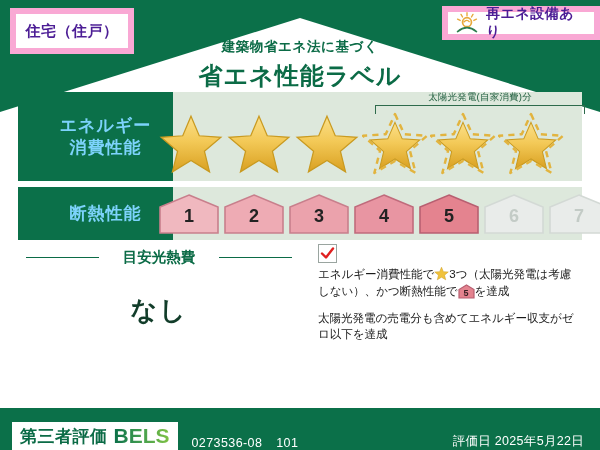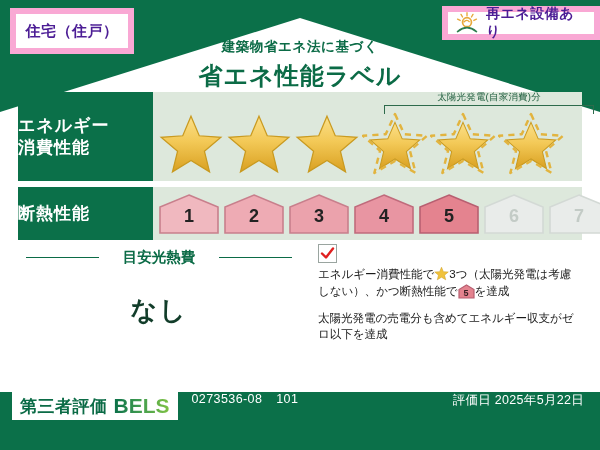--- a/index.html
+++ b/index.html
@@ -31,29 +31,29 @@
   #title-main{color:#0b6b46;font-size:24px;font-weight:bold;letter-spacing:1px;margin-top:4px;}
   
   #content{
     position:absolute;left:18px;top:92px;width:564px;height:340px;z-index:5;
   }
   .panel{position:absolute;left:0;width:564px;background:#dde8dc;}
   #panel-energy{top:0;height:89px;}
   #panel-insul{top:95px;height:53px;}
   .cat-label{
     position:absolute;left:0;top:0;width:135px;height:100%;
-    background:#0b7049;color:#ffffff;font-weight:bold;
-    display:flex;flex-direction:column;justify-content:center;
-    font-size:17px;line-height:1.25;letter-spacing:1px;
+    background:#0b7049;color:#7dd3fc;font-weight:bold;
+    display:flex;flex-direction:column;align-items:center;justify-content:center;
+    font-size:17px;line-height:1.25;letter-spacing:1px;padding-left:20px;
   }
   
   #stars{position:absolute;left:140px;top:18px;width:420px;height:68px;display:flex;align-items:center;gap:2px;}
   .star{width:66px;height:66px;flex:0 0 66px;}
   
-  #solar-note{position:absolute;left:366px;top:-1px;width:210px;z-index:6;}
+  #solar-note{position:absolute;left:357px;top:-1px;width:210px;z-index:6;}
   #solar-note .txt{font-size:9.5px;color:#1d5c3c;text-align:center;letter-spacing:.2px;white-space:nowrap;}
   #solar-note .bracket{margin-top:1px;height:8px;border:1px solid #2e6b4c;border-bottom:none;}
   
   #insul{position:absolute;left:140px;top:4px;height:45px;display:flex;align-items:center;gap:3px;}
   .ihouse{position:relative;width:62px;height:42px;flex:0 0 62px;}
   .ihouse svg{display:block;width:62px;height:42px;}
   .ihouse span{
     position:absolute;left:0;right:0;top:13px;text-align:center;
     font-size:18px;font-weight:bold;color:#222222;
   }
@@ -71,22 +71,22 @@
   .chk{width:17px;height:17px;flex:0 0 17px;border:1.4px solid #9aa5a0;background:#fff;position:relative;}
   .chk svg{position:absolute;left:1px;top:1px;}
   .zhead .ztitle{font-size:16px;font-weight:bold;color:#0b6b46;letter-spacing:.3px;white-space:nowrap;}
   .zdesc{margin-top:3px;font-size:11.6px;color:#1a1a1a;line-height:1.45;letter-spacing:-.1px;}
   .istar{display:inline-block;vertical-align:-3px;width:15px;height:15px;}
   .ibadge{display:inline-block;vertical-align:-4px;width:17px;height:15px;position:relative;}
   .ibadge span{position:absolute;left:0;right:0;top:3px;text-align:center;font-size:9px;font-weight:bold;color:#3a2024;}
   .zehlogo{display:inline-block;vertical-align:-7px;margin-left:3px;position:relative;width:52px;height:24px;}
   .zehlogo .mini{position:absolute;right:-11px;bottom:-1px;font-size:6px;color:#2e7d52;letter-spacing:-.5px;}
   
-  #bottom{position:absolute;left:0;bottom:0;width:600px;height:58px;background:#0b7049;z-index:6;
-          display:flex;align-items:flex-start;}
+  #bottom{position:absolute;left:0;bottom:0;width:600px;height:42px;background:#0b7049;z-index:6;
+          display:flex;align-items:flex-end;}
   #bels{
     margin-left:12px;background:#ffffff;height:28px;display:flex;align-items:center;
     padding:0 8px;gap:6px;
   }
   #bels .jp{font-size:17px;font-weight:bold;color:#0b6b46;letter-spacing:.5px;}
   #bels .en{
     font-size:21px;font-weight:bold;letter-spacing:0px;
     background:linear-gradient(90deg,#0b7049 0%,#3f9b4f 45%,#7fc243 100%);
     -webkit-background-clip:text;background-clip:text;color:transparent;
   }

